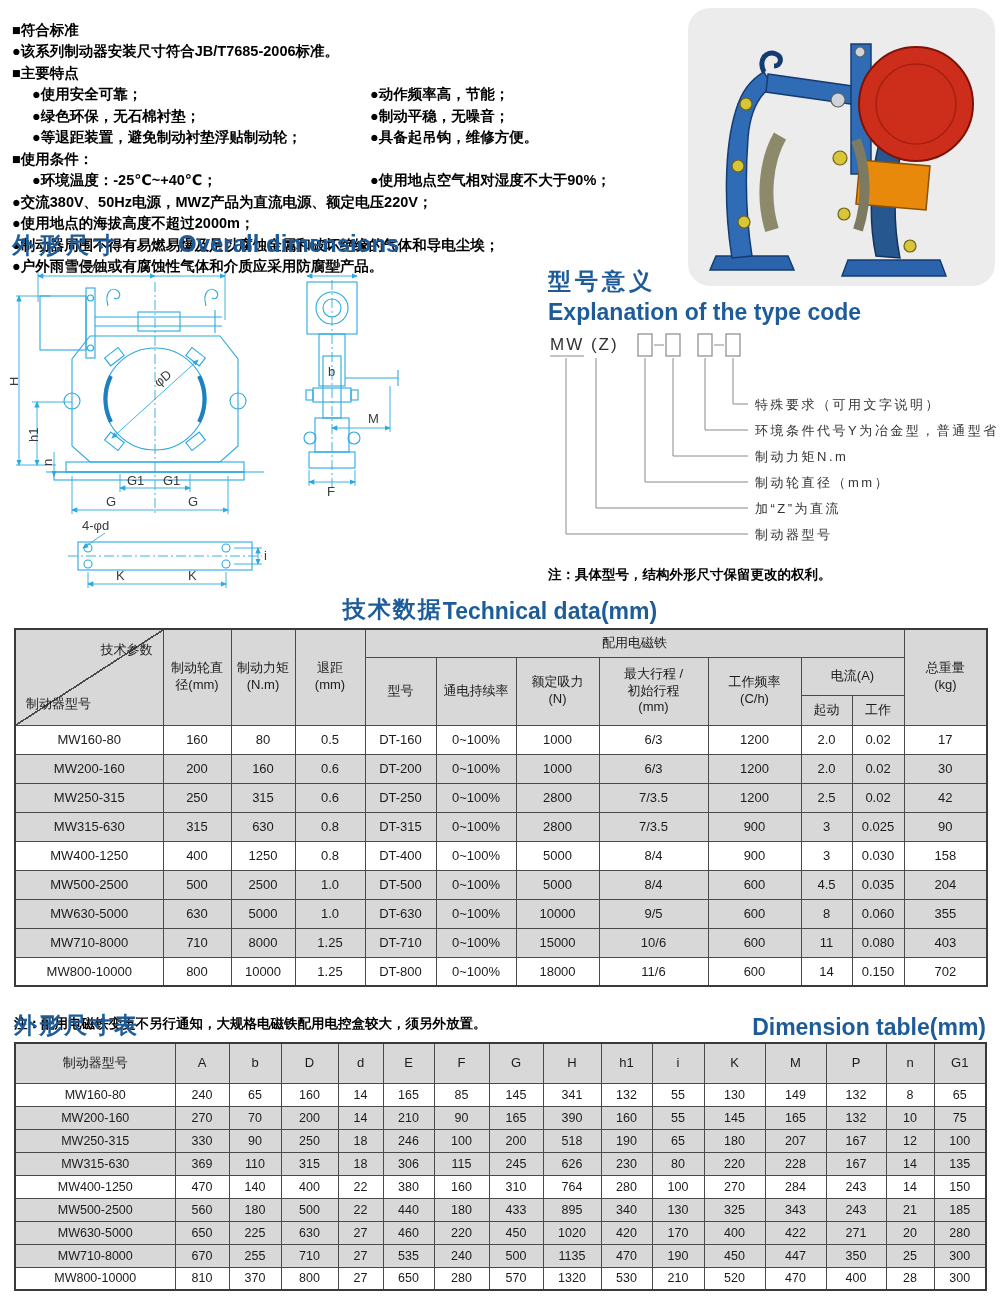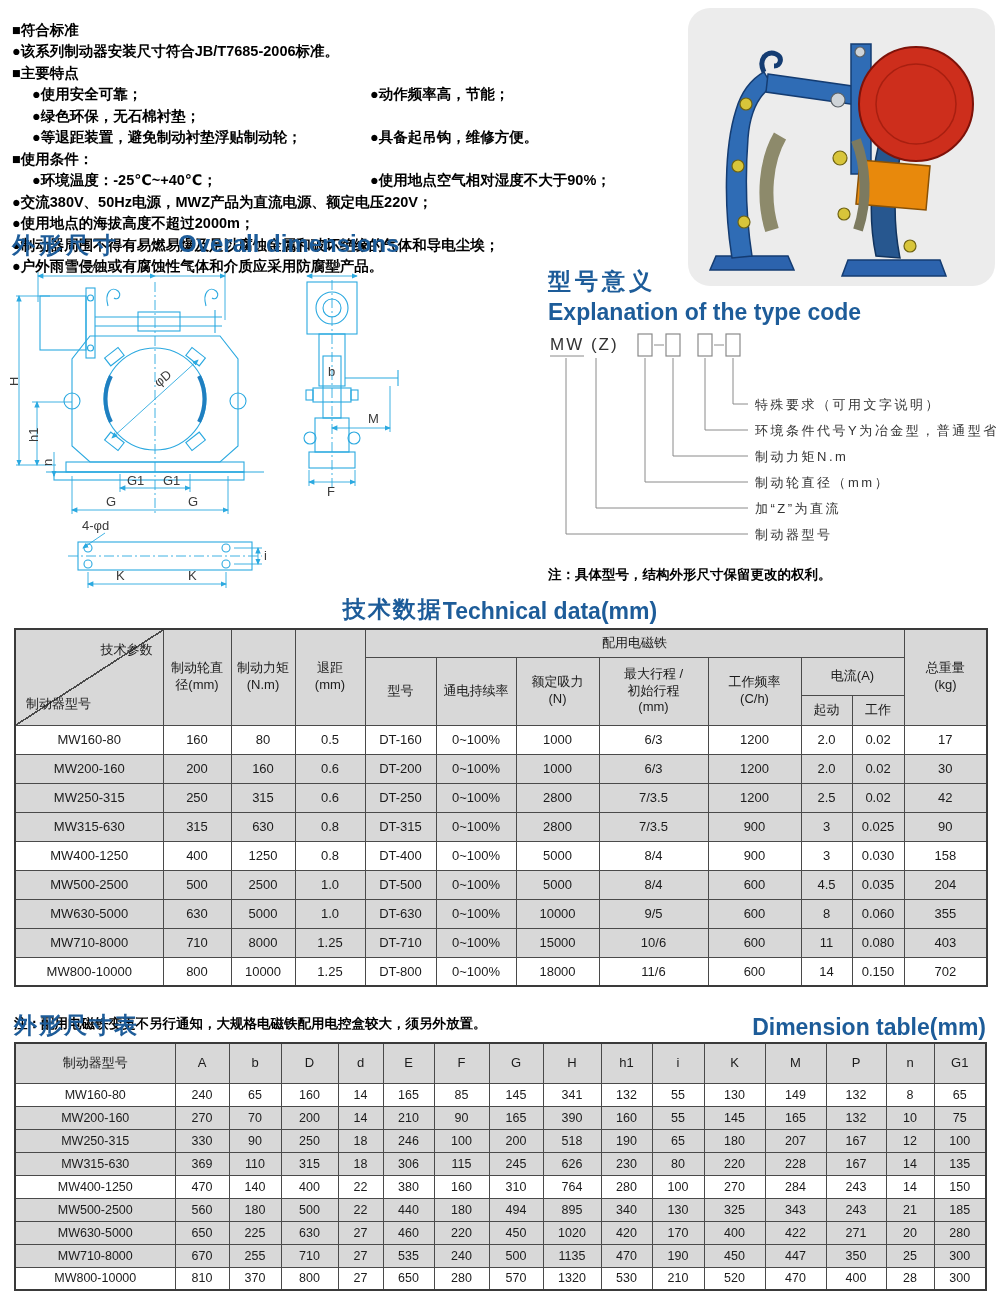--- a/index.html
+++ b/index.html
@@ -74,20 +74,21 @@
   <div class="info-block">
     <div>■符合标准</div>
     <div>●该系列制动器安装尺寸符合JB/T7685-2006标准。</div>
     <div>■主要特点</div>
     <div class="info-row">
       <div class="l">●使用安全可靠；</div>
       <div class="r">●动作频率高，节能；</div>
     </div>
     <div class="info-row">
       <div class="l">●绿色环保，无石棉衬垫；</div>
+      <div class="r">●制动平稳，无噪音；</div>
     </div>
     <div class="info-row">
       <div class="l">●等退距装置，避免制动衬垫浮贴制动轮；</div>
       <div class="r">●具备起吊钩，维修方便。</div>
     </div>
     <div>■使用条件：</div>
     <div class="info-row">
       <div class="l">●环境温度：-25℃~+40℃；</div>
       <div class="r">●使用地点空气相对湿度不大于90%；</div>
     </div>
@@ -610,21 +611,21 @@
           <td>150</td>
         </tr>
         <tr class="shaded">
           <td>MW500-2500</td>
           <td>560</td>
           <td>180</td>
           <td>500</td>
           <td>22</td>
           <td>440</td>
           <td>180</td>
-          <td>494</td>
+          <td>433</td>
           <td>895</td>
           <td>340</td>
           <td>130</td>
           <td>325</td>
           <td>343</td>
           <td>243</td>
           <td>21</td>
           <td>185</td>
         </tr>
         <tr class="shaded">

